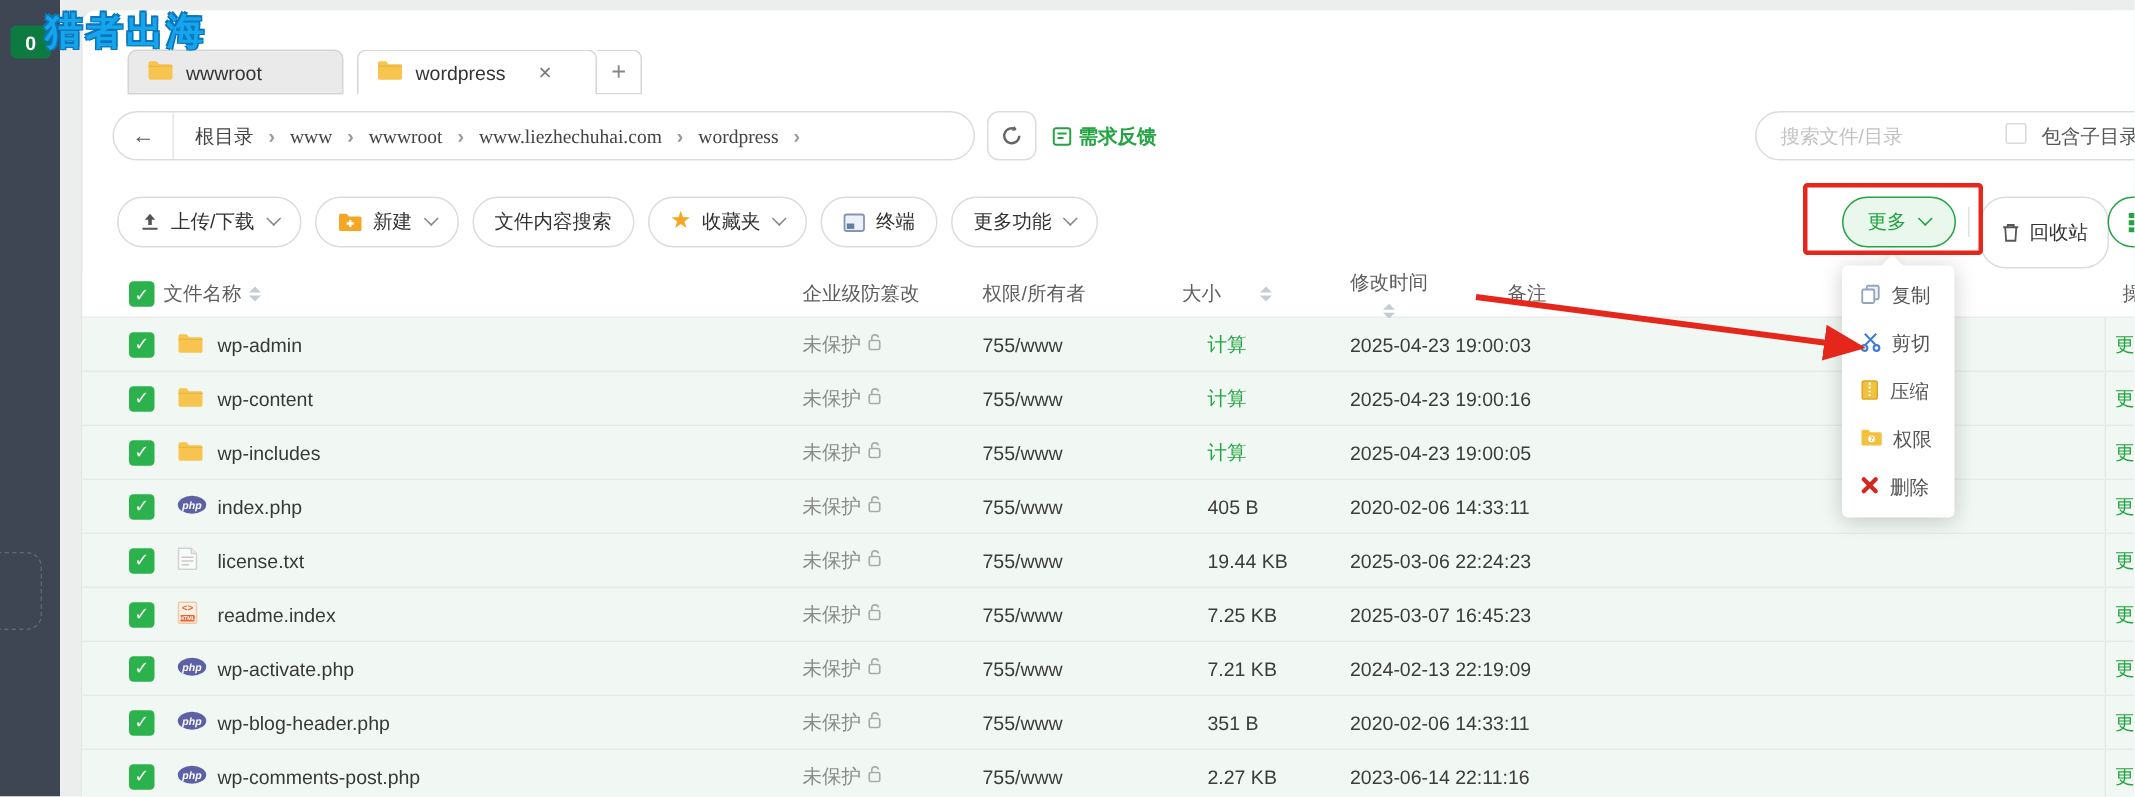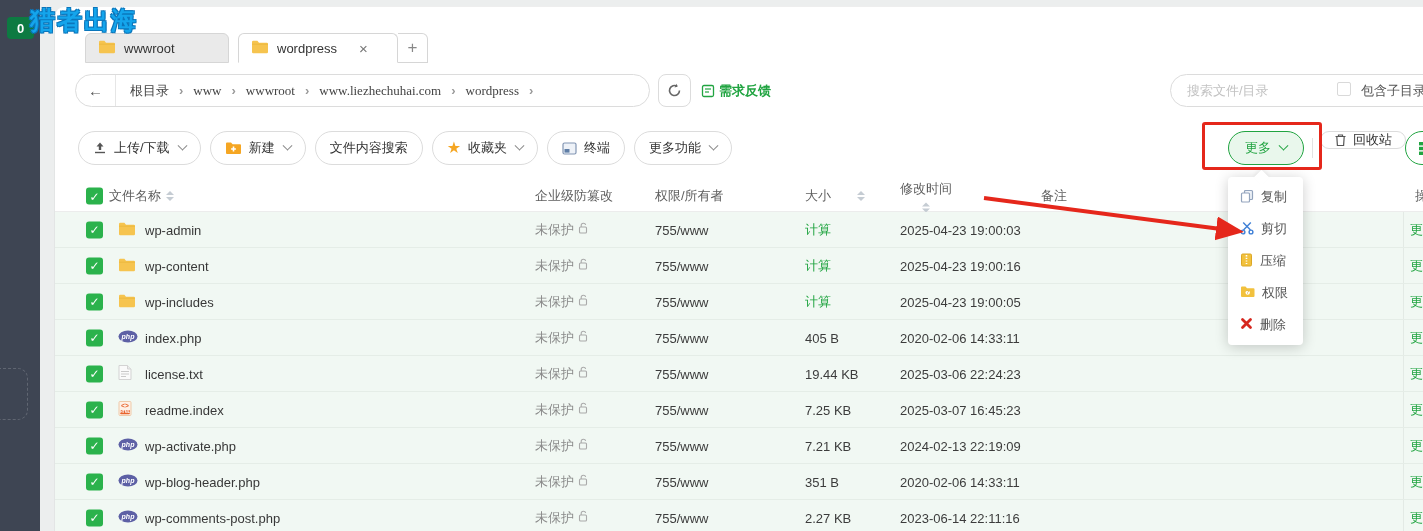--- a/index.html
+++ b/index.html
@@ -54,21 +54,21 @@
   .toolbar { position:absolute; left:78px; top:131px; display:flex; gap:9px; }
   .tbtn { height:19px; border:1px solid #dcdcdc; border-radius:17px; background:#fff; padding:16px 14px;
     display:flex; align-items:center; gap:7px; font-size:13px; color:#333; white-space:nowrap; }
   .chev { width:7px; height:7px; border-right:1.6px solid #888; border-bottom:1.6px solid #888;
     transform:rotate(45deg) translate(-2px,-2px); margin-left:2px; }
   .chev.green { border-color:var(--accent,#21a441); }
   .more-btn { position:absolute; left:1228px; top:131px; width:76px; height:34px; border-radius:17px;
     background:#e9f7ec; border:1px solid var(--accent,#21a441); color:var(--accent,#21a441);
     display:flex; align-items:center; justify-content:center; gap:7px; font-size:13px; }
   .tool-sep { position:absolute; left:1312px; top:138px; width:1px; height:20px; background:#e2e2e2; }
-  .recycle-btn { position:absolute; left:1320px; top:131px; height:18px; border:1px solid #dcdcdc;
+  .recycle-btn { position:absolute; left:1320px; top:131px; height:48px; border:1px solid #dcdcdc;
     border-radius:17px; background:#fff; padding:0 13px; display:flex; align-items:center; gap:6px; font-size:13px; color:#333; }
   .grid-btn { position:absolute; left:1405px; top:131px; width:44px; height:34px; border:1.5px solid var(--accent,#21a441);
     border-radius:17px; background:#fff; display:flex; align-items:center; justify-content:flex-start; padding-left:13px; }
   .red-box { position:absolute; left:1202px; top:122px; width:120px; height:48px;
     border:3px solid var(--annotation,#e5271b); border-radius:3px; z-index:30; pointer-events:none; }
   
   .menu { position:absolute; left:1228px; top:177px; width:75px; background:#fff; border-radius:4px;
     box-shadow:0 2px 14px rgba(0,0,0,.20); z-index:20; padding:4px 0; }
   .menu-notch { position:absolute; left:1256px; top:172px; width:11px; height:11px; background:#fff;
     transform:rotate(45deg); box-shadow:-2px -2px 4px rgba(0,0,0,.06); z-index:21; }
@@ -81,22 +81,22 @@
   .cell { position:absolute; top:50%; transform:translateY(-50%); white-space:nowrap; }
   .c-check { left:31px; } .c-ficon { left:63px; } .c-name { left:90px; color:#383838; }
   .c-tamper { left:480px; color:#8a8a8a; display:flex; align-items:center; gap:4px; }
   .c-perm { left:600px; color:#3c3c3c; }
   .c-size { left:750px; color:#3c3c3c; }
   .c-mtime { left:845px; color:#3c3c3c; }
   .c-note { left:1010px; }
   .c-action { left:1355px; color:var(--accent,#21a441); }
   .col-line { position:absolute; left:1348px; top:0; bottom:0; width:1px; background:#e3eae5; }
   .hcell { position:absolute; top:50%; transform:translateY(-50%); color:#5e5e5e; font-size:13px; white-space:nowrap; display:flex; align-items:center; gap:5px; }
-  .h-name { left:54px; } .h-tamper { left:480px;align-items:flex-end; } .h-perm { left:600px; } .h-size { left:750px;gap:26px; }
-  .h-mtime { left:845px;flex-direction:column; } .h-note { left:986px; } .h-action { left:1360px; }
+  .h-name { left:54px; } .h-tamper { left:480px;align-items:flex-end; } .h-perm { left:600px; } .h-size { left:733px;gap:26px; }
+  .h-mtime { left:845px;flex-direction:column; } .h-note { left:950px; } .h-action { left:1360px; }
   .size-link { color:var(--accent,#21a441); }
   .checkbox { width:17px; height:17px; background:#2bb24c; border-radius:3px; color:#fff;
     display:flex; align-items:center; justify-content:center; font-size:12px; font-weight:bold; }
   .sort { display:inline-flex; flex-direction:column; gap:2px; }
   .sort i { display:block; width:0; height:0; border-left:4px solid transparent; border-right:4px solid transparent; }
   .sort .up { border-bottom:4px solid #c5ccd3; }
   .sort .dn { border-top:4px solid #c5ccd3; }
   
   .arrow-svg { position:absolute; left:970px; top:185px; z-index:50; pointer-events:none; }
   .star-ic { color:#f5a623; font-size:16px; line-height:1; }

